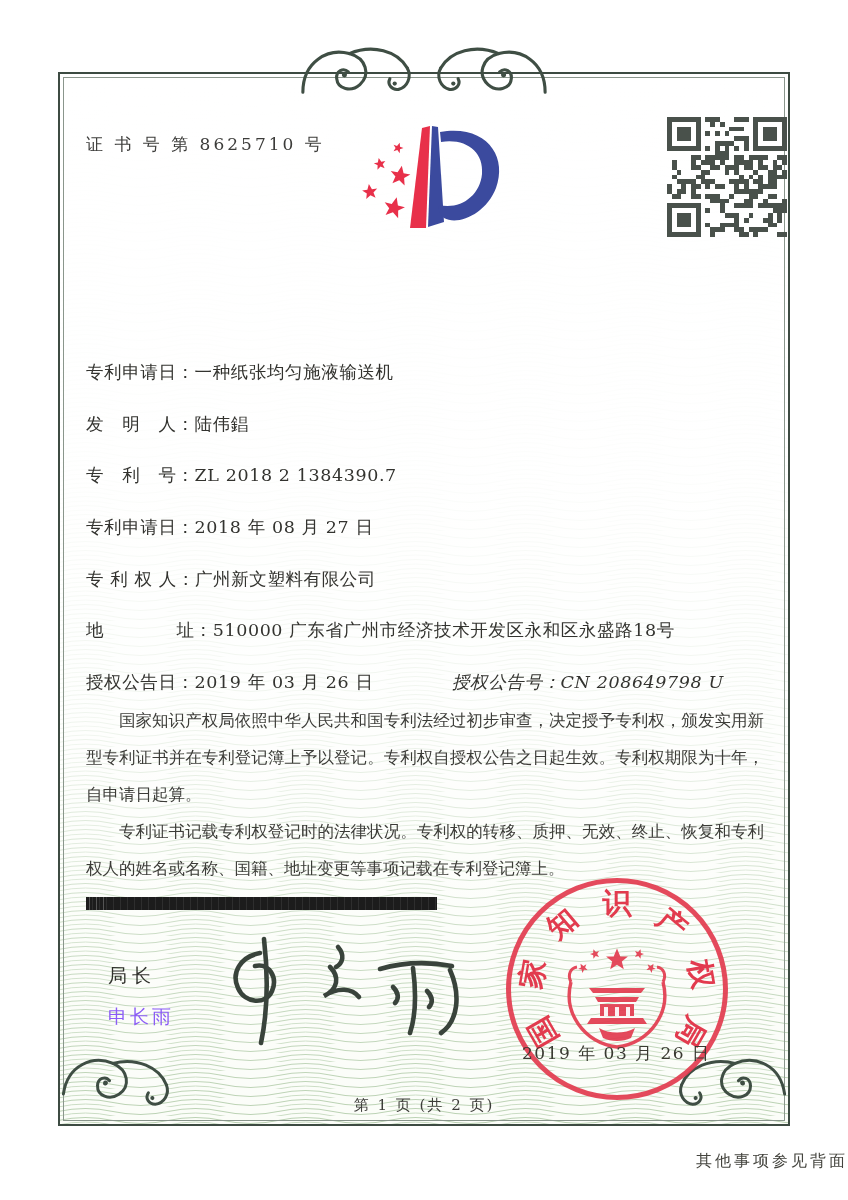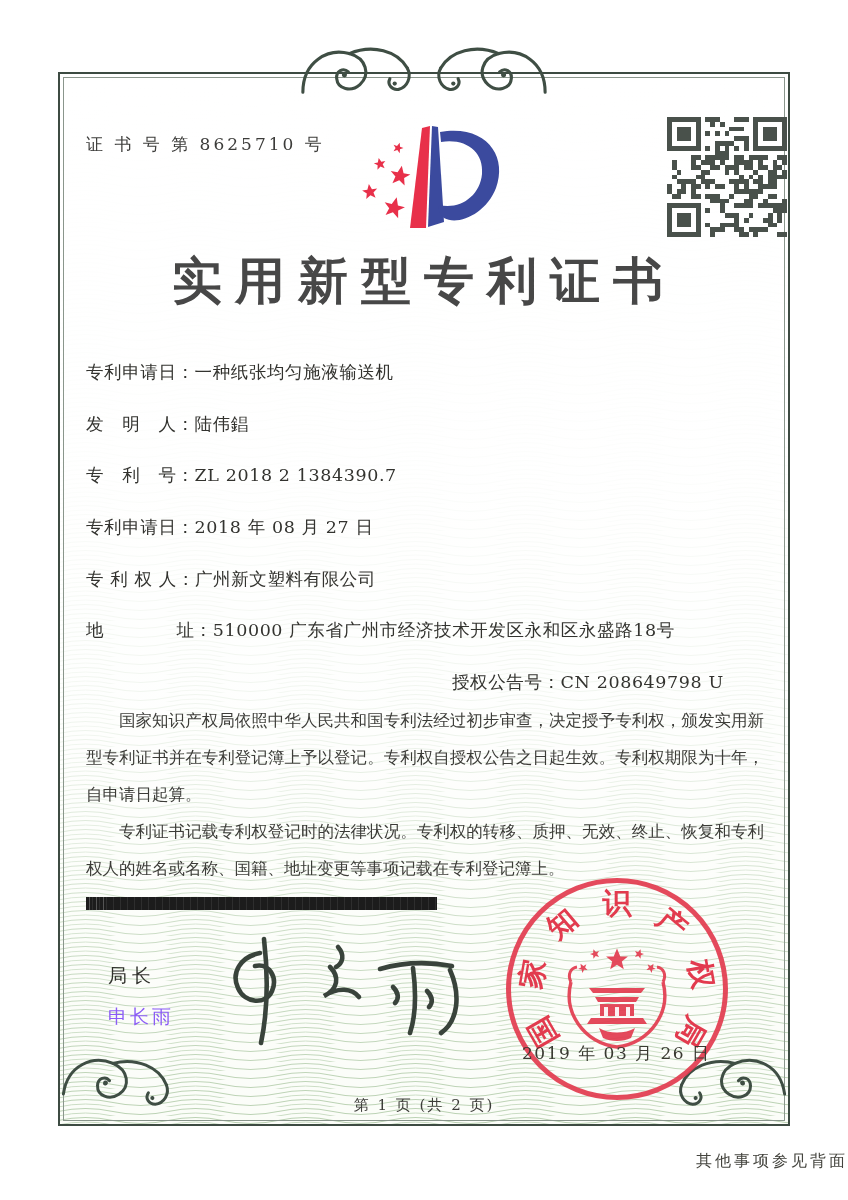--- a/index.html
+++ b/index.html
@@ -17,21 +17,21 @@
   .flourish{position:absolute;color:#3f4e44;pointer-events:none;}
   
   .cert-no{position:absolute;left:86px;top:133px;font-size:17px;letter-spacing:3px;color:#3c3c3a;}
   .logo{position:absolute;left:336px;top:100px;}
   .qr{position:absolute;left:667px;top:117px;width:120px;height:120px;}
   .title{position:absolute;left:0;top:248px;width:848px;text-align:center;margin:0;
          font-size:50px;font-weight:600;letter-spacing:13px;color:#474747;}
   
   .field{position:absolute;left:86px;font-size:17.5px;letter-spacing:.6px;color:#33332f;white-space:nowrap;}
   .f0{top:360px}.f1{top:412px}.f2{top:463px}.f3{top:515px}.f4{top:567px}.f5{top:618px}.f6{top:670px}
-  .f7{top:670px;left:452px;}
+  .f7{top:670px;left:452px;font-style:italic;}
   
   .body-text{position:absolute;left:86px;top:702px;width:678px;font-size:16.5px;line-height:37px;
       text-align:justify;color:#3c3c38;}
   .body-text p{margin:0;text-indent:2em;}
   
   .barcode{position:absolute;left:86px;top:897px;width:351px;height:13px;
       background:repeating-linear-gradient(90deg,#1c1c1c 0 2px,#1c1c1c 2px 3px,#555 3px 3.5px,#1c1c1c 3.5px 6px,#2e2e2e 6px 7px);}
   .director-title{position:absolute;left:108px;top:963px;font-size:19px;letter-spacing:5px;color:#2f2f2b;}
   .director-name{position:absolute;left:108px;top:1004px;font-size:19px;letter-spacing:3px;color:#8b5cf6;}
   .signature{position:absolute;left:212px;top:933px;}
@@ -413,28 +413,28 @@
       <rect x="5" y="24" width="1" height="1" fill="#49514b"></rect>
       <rect x="6" y="24" width="1" height="1" fill="#49514b"></rect>
       <rect x="9" y="24" width="1" height="1" fill="#49514b"></rect>
       <rect x="15" y="24" width="1" height="1" fill="#49514b"></rect>
       <rect x="16" y="24" width="1" height="1" fill="#49514b"></rect>
       <rect x="18" y="24" width="1" height="1" fill="#49514b"></rect>
       <rect x="23" y="24" width="1" height="1" fill="#49514b"></rect>
       <rect x="24" y="24" width="1" height="1" fill="#49514b"></rect>
     </svg>
 
-  <h1 class="title">实用新型专利证书</h1>
 
   <div class="field f0"><span>专利申请日：</span><span>一种纸张均匀施液输送机</span></div>
   <div class="field f1"><span>发　明　人：</span><span>陆伟錩</span></div>
   <div class="field f2"><span>专　利　号：</span><span>ZL 2018 2 1384390.7</span></div>
   <div class="field f3"><span>专利申请日：</span><span>2018 年 08 月 27 日</span></div>
   <div class="field f4"><span>专 利 权 人：</span><span>广州新文塑料有限公司</span></div>
   <div class="field f5"><span>地　　　　址：</span><span>510000 广东省广州市经济技术开发区永和区永盛路18号</span></div>
+  <div class="field f6"><span>授权公告日：</span><span>2019 年 03 月 26 日</span></div>
   <div class="field f7"><span>授权公告号：</span><span>CN 208649798 U</span></div>
 
   <div class="body-text">
     <p>国家知识产权局依照中华人民共和国专利法经过初步审查，决定授予专利权，颁发实用新型专利证书并在专利登记簿上予以登记。专利权自授权公告之日起生效。专利权期限为十年，自申请日起算。</p>
     <p>专利证书记载专利权登记时的法律状况。专利权的转移、质押、无效、终止、恢复和专利权人的姓名或名称、国籍、地址变更等事项记载在专利登记簿上。</p>
   </div>
 
   <div class="barcode"></div>
 
   <div class="director-title">局长</div>

